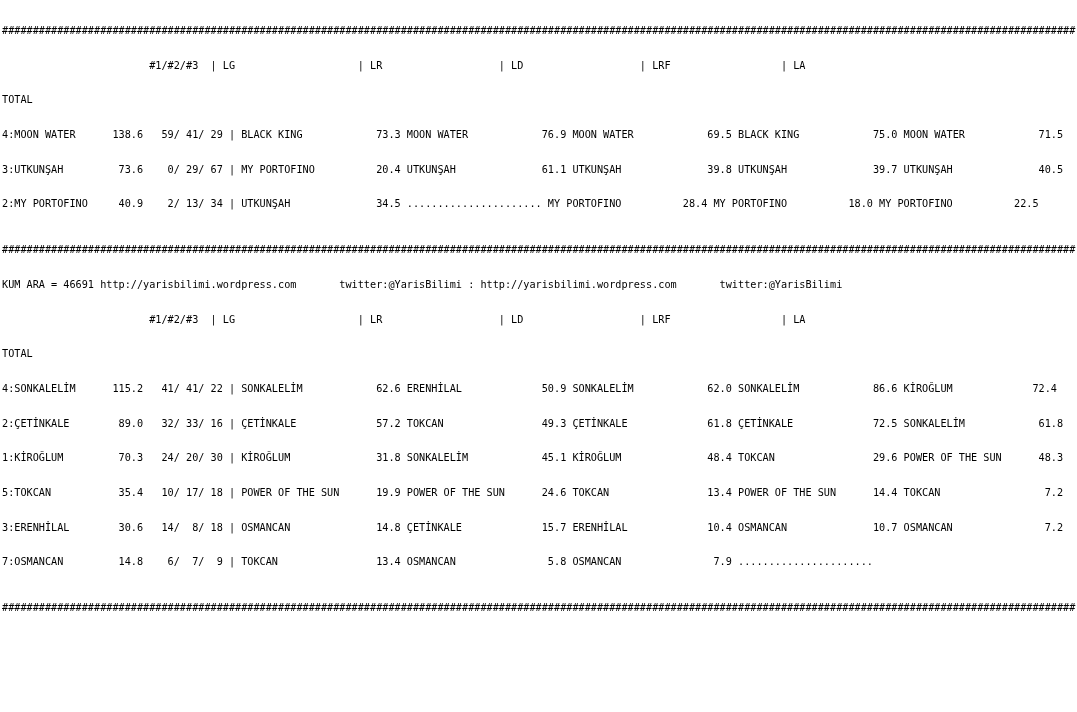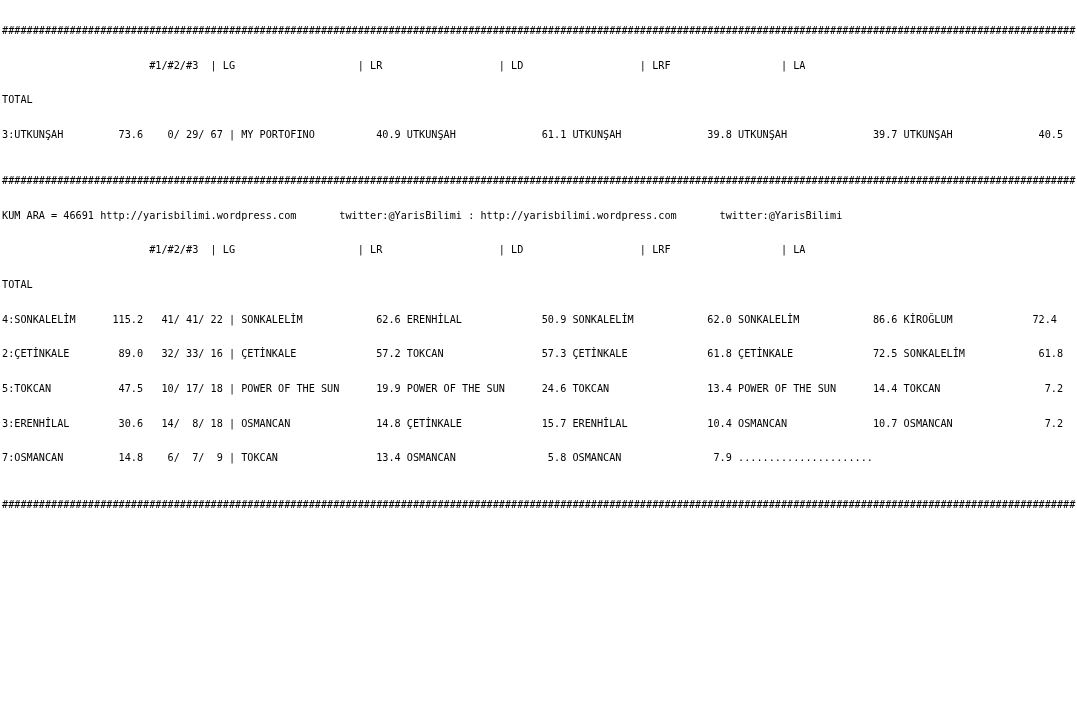--- a/index.html
+++ b/index.html
@@ -22,29 +22,32 @@
   }
   .blk { display: block; }
 </style>
 </head>
 <body>
 
 <div id="report">
   <span class="blk">###############################################################################################################################################################################</span>
   <span class="blk">                        #1/#2/#3  | LG                    | LR                   | LD                   | LRF                  | LA</span>
   <span class="blk">TOTAL</span>
-  <span class="blk">3:UTKUNŞAH         73.6    0/ 29/ 67 | MY PORTOFINO          40.9 UTKUNŞAH              61.1 UTKUNŞAH              39.8 UTKUNŞAH              39.7 UTKUNŞAH              40.5</span>
+  <span class="blk">4:MOON WATER      138.6   59/ 41/ 29 | BLACK KING            73.3 MOON WATER            76.9 MOON WATER            69.5 BLACK KING            75.0 MOON WATER            71.5</span>
+  <span class="blk">3:UTKUNŞAH         73.6    0/ 29/ 67 | MY PORTOFINO          20.4 UTKUNŞAH              61.1 UTKUNŞAH              39.8 UTKUNŞAH              39.7 UTKUNŞAH              40.5</span>
+  <span class="blk">2:MY PORTOFINO     40.9    2/ 13/ 34 | UTKUNŞAH              34.5 ...................... MY PORTOFINO          28.4 MY PORTOFINO          18.0 MY PORTOFINO          22.5</span>
 
   <span class="blk">###############################################################################################################################################################################</span>
   <span class="blk">KUM ARA = 46691 http://yarisbilimi.wordpress.com       twitter:@YarisBilimi : http://yarisbilimi.wordpress.com       twitter:@YarisBilimi</span>
   <span class="blk">                        #1/#2/#3  | LG                    | LR                   | LD                   | LRF                  | LA</span>
   <span class="blk">TOTAL</span>
   <span class="blk">4:SONKALELİM      115.2   41/ 41/ 22 | SONKALELİM            62.6 ERENHİLAL             50.9 SONKALELİM            62.0 SONKALELİM            86.6 KİROĞLUM             72.4</span>
-  <span class="blk">2:ÇETİNKALE        89.0   32/ 33/ 16 | ÇETİNKALE             57.2 TOKCAN                57.3 ÇETİNKALE             61.8 ÇETİNKALE             72.5 SONKALELİM            61.8</span>
-  <span class="blk">5:TOKCAN           47.5   10/ 17/ 18 | POWER OF THE SUN      19.9 POWER OF THE SUN      24.6 TOKCAN                13.4 POWER OF THE SUN      14.4 TOKCAN                 7.2</span>
+  <span class="blk">2:ÇETİNKALE        89.0   32/ 33/ 16 | ÇETİNKALE             57.2 TOKCAN                49.3 ÇETİNKALE             61.8 ÇETİNKALE             72.5 SONKALELİM            61.8</span>
+  <span class="blk">1:KİROĞLUM         70.3   24/ 20/ 30 | KİROĞLUM              31.8 SONKALELİM            45.1 KİROĞLUM              48.4 TOKCAN                29.6 POWER OF THE SUN      48.3</span>
+  <span class="blk">5:TOKCAN           35.4   10/ 17/ 18 | POWER OF THE SUN      19.9 POWER OF THE SUN      24.6 TOKCAN                13.4 POWER OF THE SUN      14.4 TOKCAN                 7.2</span>
   <span class="blk">3:ERENHİLAL        30.6   14/  8/ 18 | OSMANCAN              14.8 ÇETİNKALE             15.7 ERENHİLAL             10.4 OSMANCAN              10.7 OSMANCAN               7.2</span>
   <span class="blk">7:OSMANCAN         14.8    6/  7/  9 | TOKCAN                13.4 OSMANCAN               5.8 OSMANCAN               7.9 ......................</span>
 
   <span class="blk">###############################################################################################################################################################################</span>
   
   
   
   
   
   

